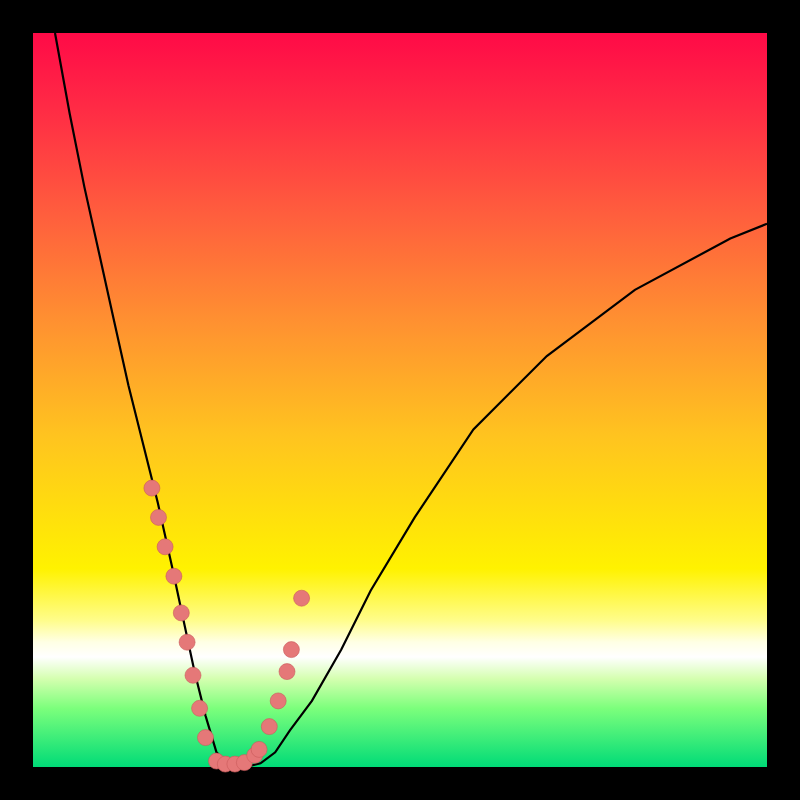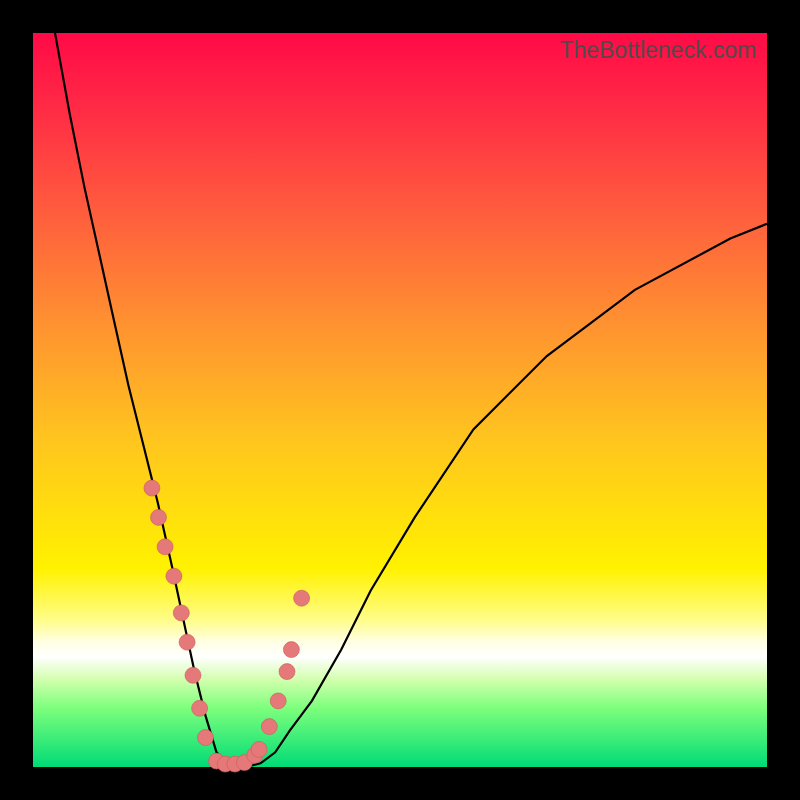--- a/index.html
+++ b/index.html
@@ -64,21 +64,20 @@
     stroke: #c95a5a;
     stroke-width: 0.6;
   }
 </style>
 </head>
 <body>
 
 <div class="frame">
   <div class="plot">
 
-    <div class="watermark">TheBottleneck.com</div>
 
     <svg class="curve" viewBox="0 0 734 734" preserveAspectRatio="none">
       <path id="main-curve" fill="none" stroke="#000" stroke-width="2.2" d="M22.0 0.0 L36.7 80.7 L51.4 154.1 L66.1 220.2 L80.7 286.3 L95.4 352.3 L110.1 411.0 L124.8 469.8 L139.5 535.8 L150.5 587.2 L161.5 638.6 L172.5 682.6 L183.5 719.3 L198.2 734.0 L212.9 734.0 L227.5 730.3 L242.2 719.3 L256.9 697.3 L278.9 667.9 L308.3 616.6 L337.6 557.8 L381.7 484.4 L440.4 396.4 L513.8 323.0 L601.9 256.9 L697.3 205.5 L734.0 190.8 "></path>
       <g id="dots">
           <circle class="dot" cx="118.9" cy="455.1" r="8"></circle>
           <circle class="dot" cx="125.5" cy="484.4" r="8"></circle>
           <circle class="dot" cx="132.1" cy="513.8" r="8"></circle>
           <circle class="dot" cx="140.9" cy="543.2" r="8"></circle>
           <circle class="dot" cx="148.3" cy="579.9" r="8"></circle>
           <circle class="dot" cx="154.1" cy="609.2" r="8"></circle>

